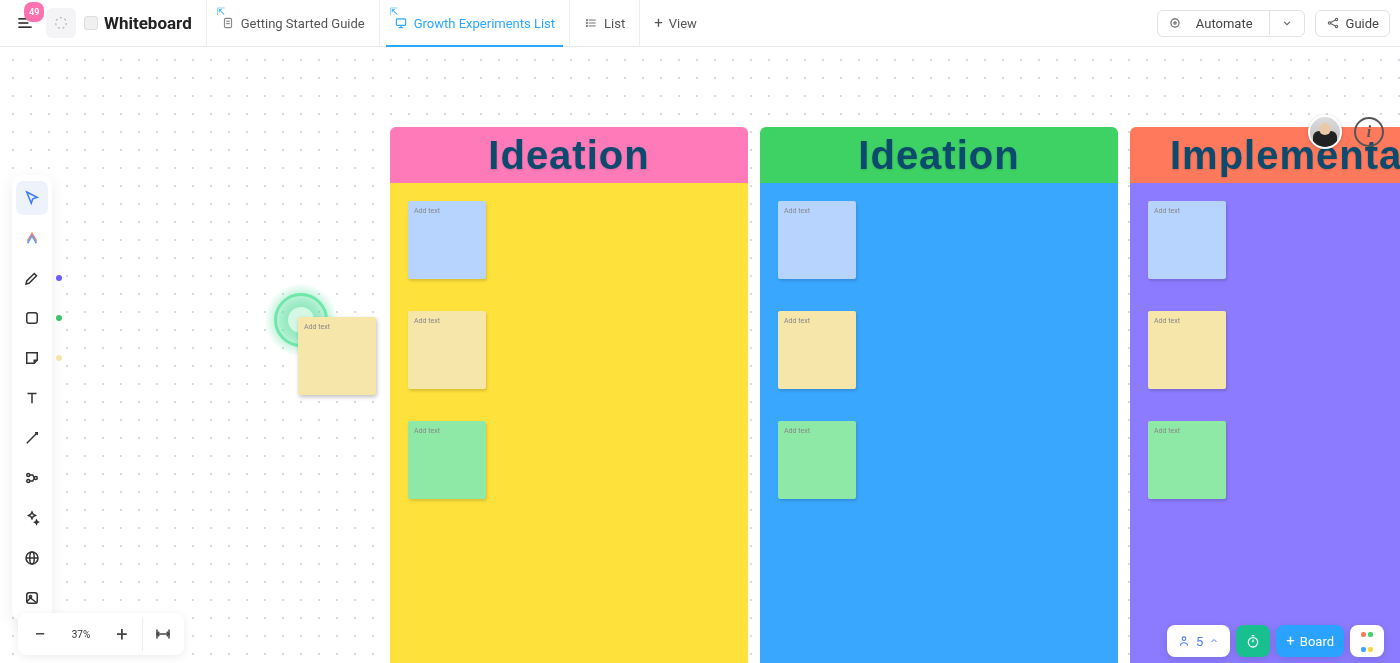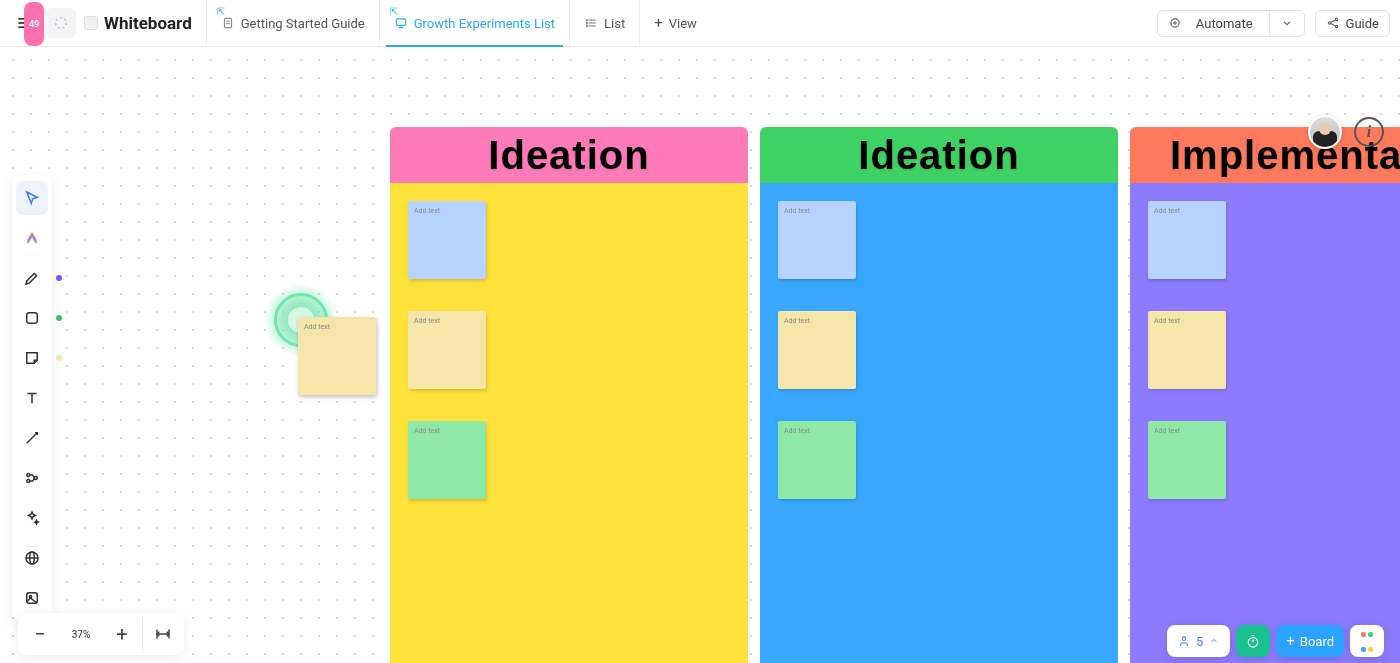--- a/index.html
+++ b/index.html
@@ -24,21 +24,21 @@
     cursor: pointer;
   }
   .menu-btn svg { width: 20px; height: 20px; stroke: #333; }
   .badge {
     position: absolute;
     top: -6px; left: 14px;
     background: #fd71af;
     color: #fff;
     font-size: 9px;
     font-weight: 600;
-    padding: 17px 5px;
+    padding: 5px 5px;
     border-radius: 8px;
   }
   .loading-ico {
     width: 30px; height: 30px;
     background: #f4f4f6;
     border-radius: 6px;
     display: flex; align-items: center; justify-content: center;
     margin-left: 2px;
   }
   .loading-ico svg { width: 16px; height: 16px; }
@@ -140,21 +140,21 @@
   
   .cols {
     position:absolute; top:80px; left:390px;
     display:flex; gap:12px;
   }
   .col { width:358px; }
   .col-header {
     height:56px;
     border-radius:6px 6px 0 0;
     display:flex; align-items:center; justify-content:center;
-    font-size:40px; font-weight:800; color:#000000;
+    font-size:40px; font-weight:800; color:#0c4a6e;
     font-family: "Comic Sans MS", "Segoe UI", sans-serif;
     text-shadow:0 1px 2px rgba(0,0,0,0.15);
     letter-spacing:1px;
   }
   .col1 .col-header{ background:#ff7ab8; }
   .col2 .col-header{ background:#3ed264; }
   .col3 .col-header{ background:#ff7a5c; }
   .col-body {
     height:530px; padding:18px;
   }

